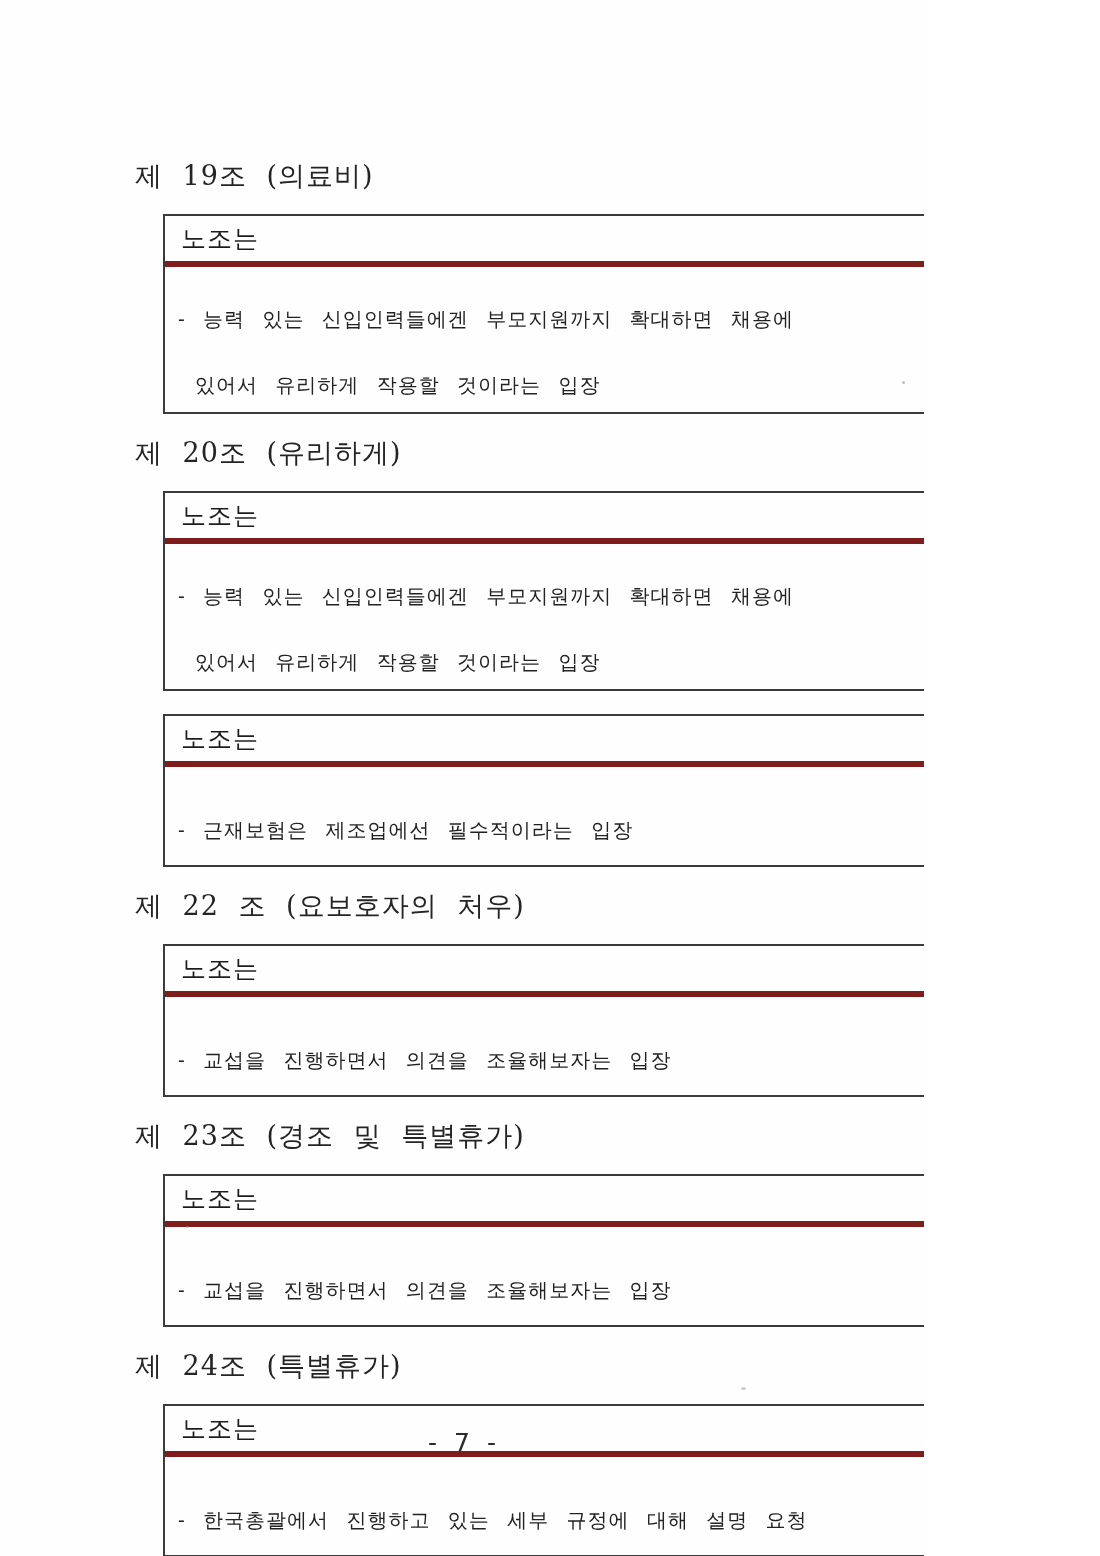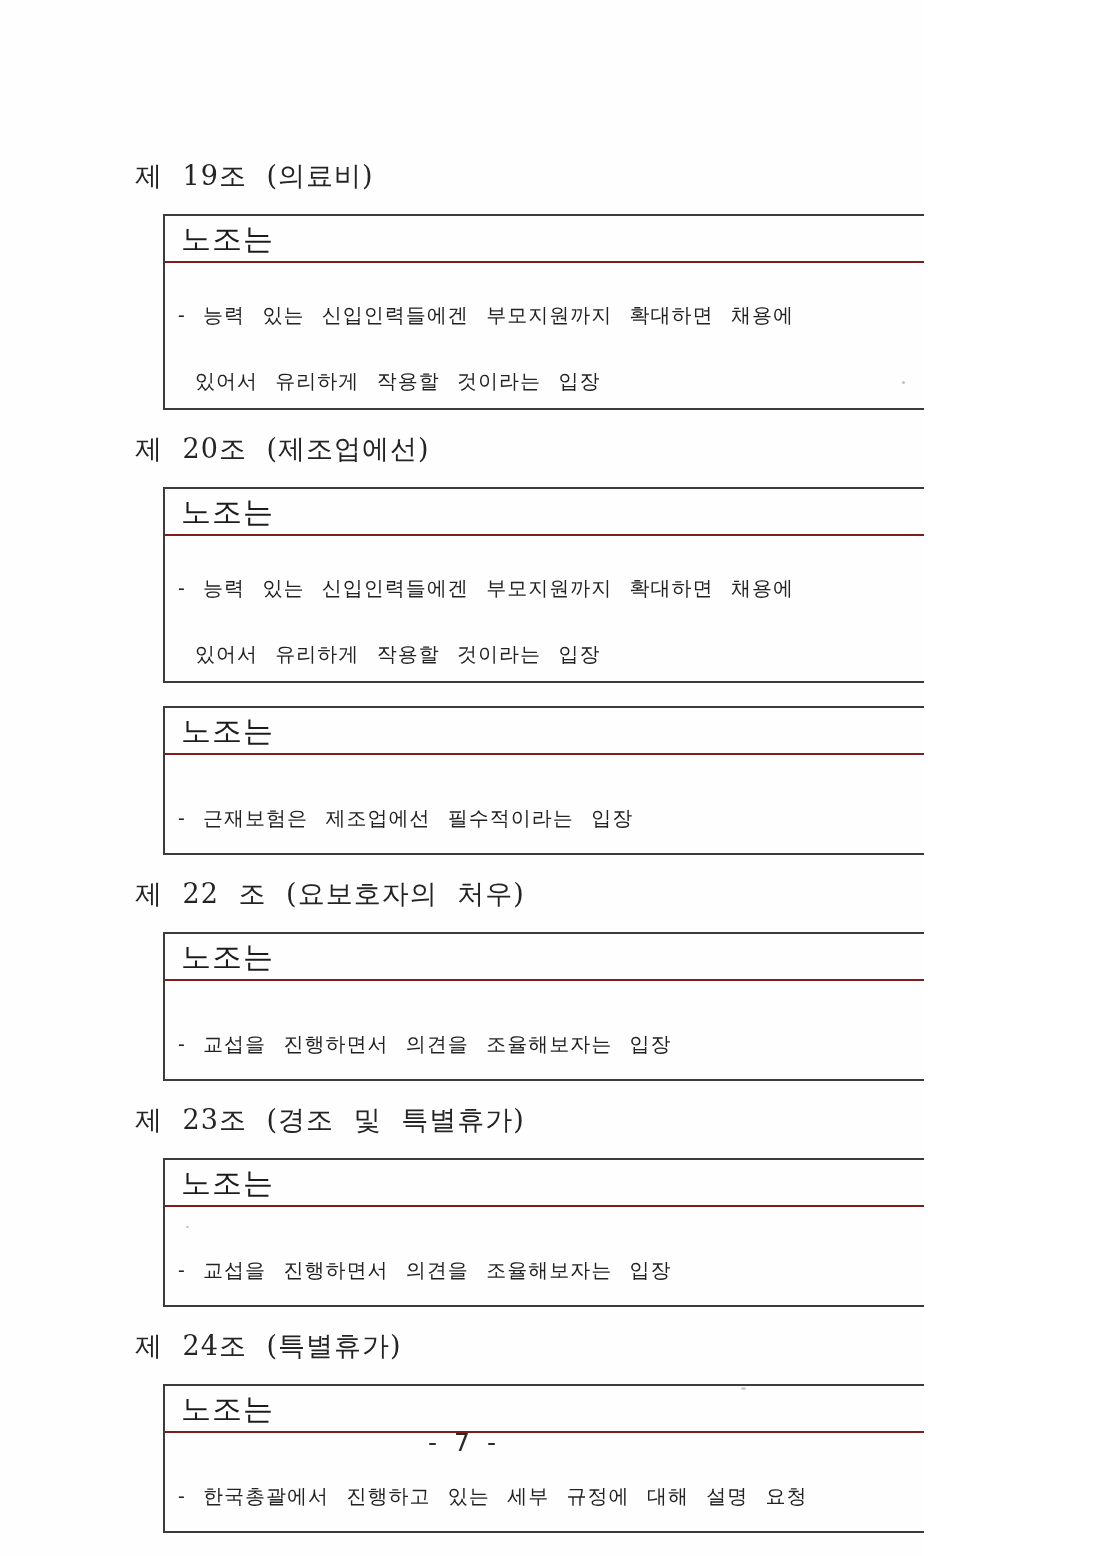--- a/index.html
+++ b/index.html
@@ -31,25 +31,25 @@
   }
   .article-section { margin-top: 23px; }
   .article-section:first-child { margin-top: 0; }
   .position-table {
     margin-left: 28px;
     width: 807px;
     border: 2px solid #3b3b3b;
     background: #fefefe;
   }
   .table-header {
-    font-size: 30px;
+    font-size: 25px;
     line-height: 30px;
     letter-spacing: 1px;
     padding: 8px 16px 7px 16px;
-    border-bottom: 2px solid #7f1d1d;
+    border-bottom: 6px solid #7f1d1d;
     color: #1c1c1c;
   }
   .table-body { color: #222; }
   .table-body.two-line { padding: 5px 14px 8px 13px; }
   .table-body.one-line { padding: 16px 14px 16px 13px; }
   .body-line {
     font-size: 20px;
     line-height: 38px;
     letter-spacing: 1px;
     word-spacing: 10px;
@@ -89,21 +89,21 @@
       <div class="position-table">
         <div class="table-header">노조는</div>
         <div class="table-body two-line">
           <div class="body-line">- 능력 있는 신입인력들에겐 부모지원까지 확대하면 채용에</div>
           <div class="body-line cont">있어서 유리하게 작용할 것이라는 입장</div>
         </div>
       </div>
     </section>
 
     <section class="article-section">
-      <h2 class="article-heading">제 20조 (제조업에선)</h2>
+      <h2 class="article-heading">제 20조 (유리하게)</h2>
       <div class="position-table">
         <div class="table-header">노조는</div>
         <div class="table-body two-line">
           <div class="body-line">- 능력 있는 신입인력들에겐 부모지원까지 확대하면 채용에</div>
           <div class="body-line cont">있어서 유리하게 작용할 것이라는 입장</div>
         </div>
       </div>
     </section>
 
     <section class="article-section">

